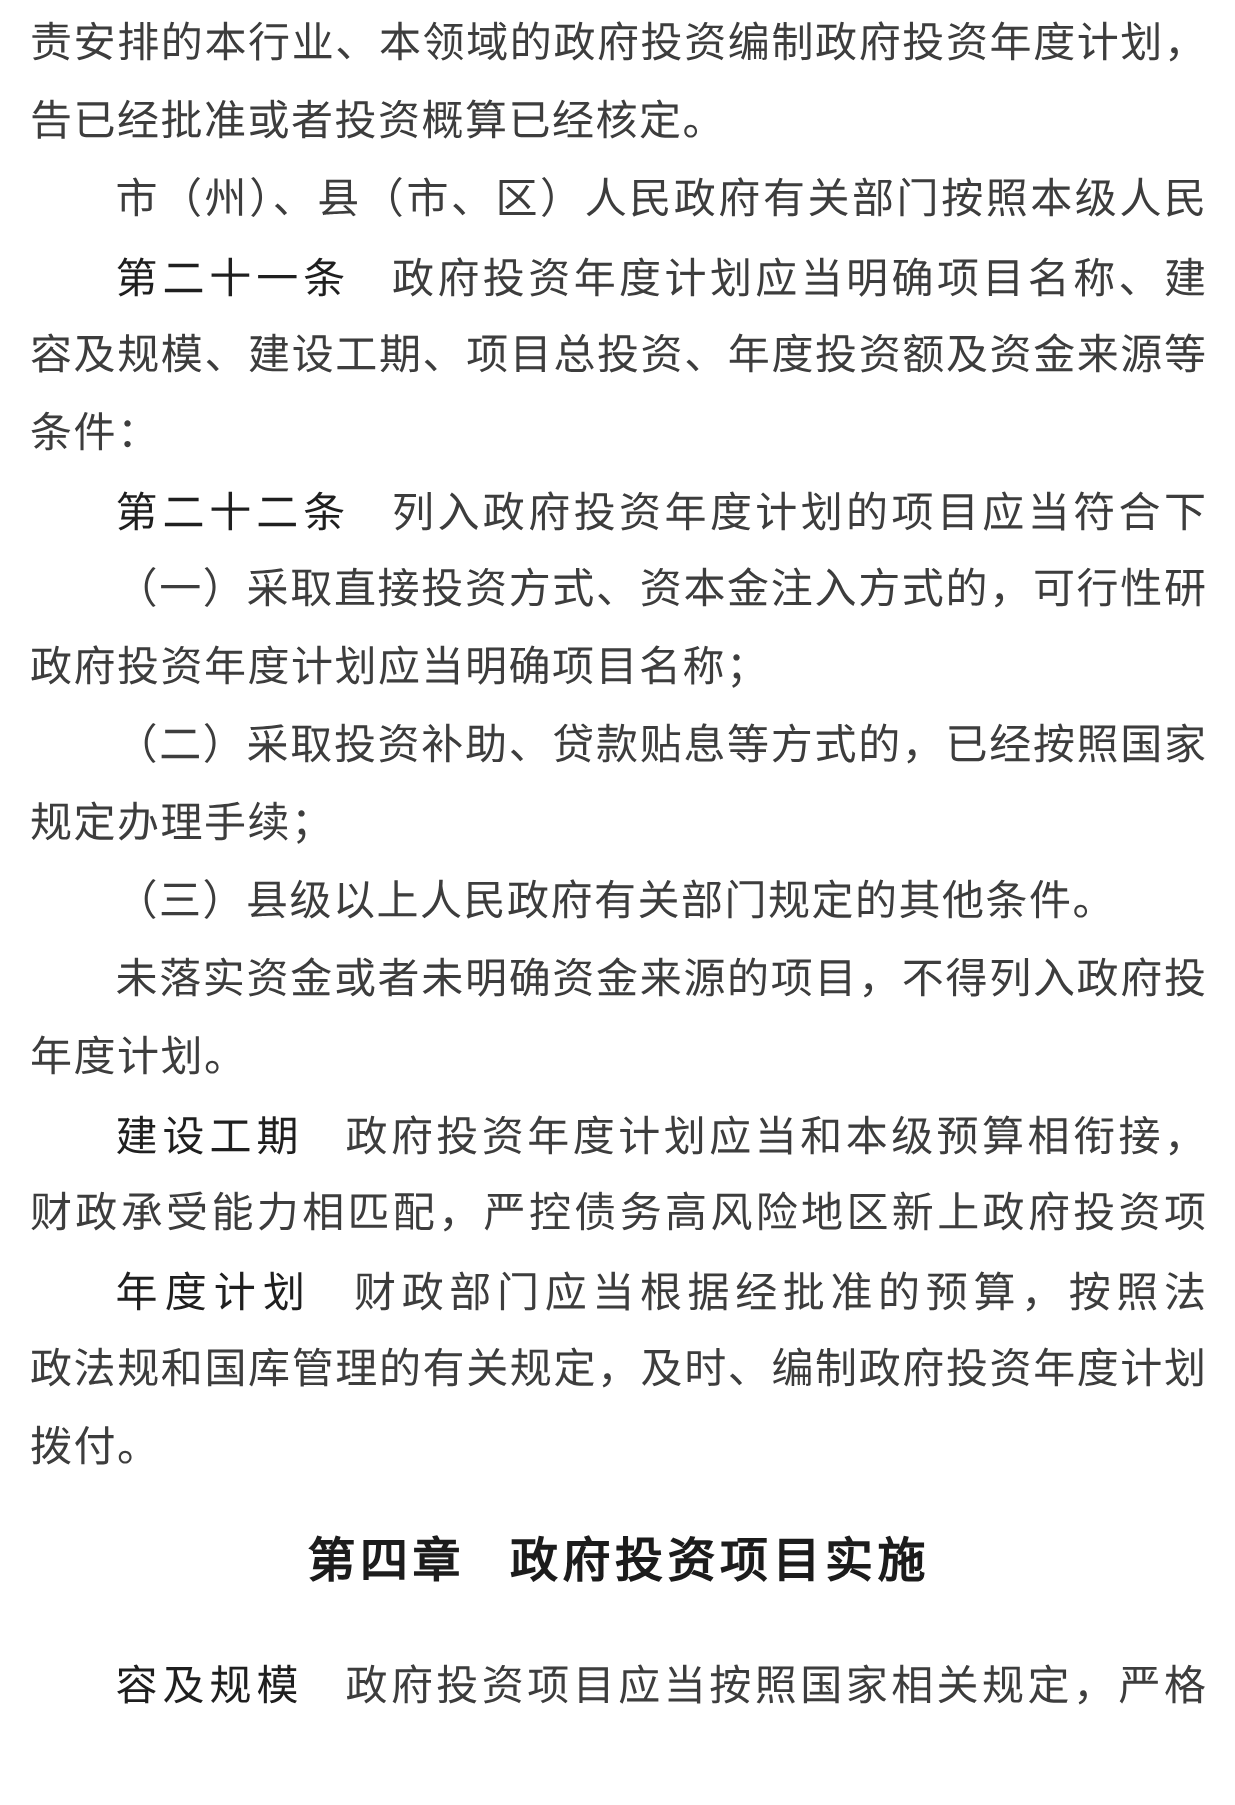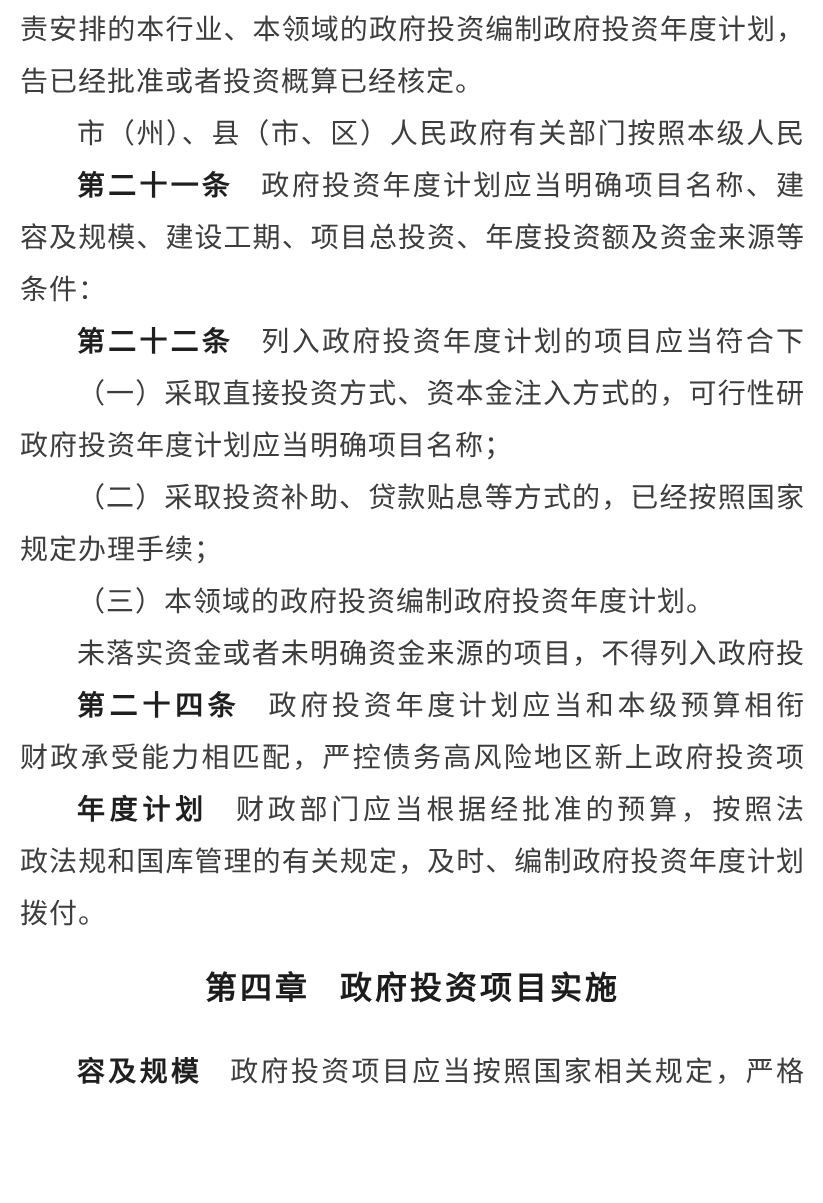--- a/index.html
+++ b/index.html
@@ -32,21 +32,21 @@
     text-align: justify;
     text-align-last: justify;
   }
   
   .line.ind {
     text-indent: 57px;
   }
   
   .term {
     font-family: "Liberation Sans", "DejaVu Sans", sans-serif;
-    font-weight: 700;
+    font-weight: 400;
     color: #1f1f1f;
     letter-spacing: 2px;
     margin-right: 28px;
   }
   .chapter {
     height: 52px;
     line-height: 52px;
     margin-top: 22px;
     margin-bottom: 32px;
     text-align: center;
@@ -75,25 +75,26 @@
 
   <div class="line"><span>条件：</span></div>
   <div class="line j ind"><span class="term">第二十二条</span><span>列入政府投资年度计划的项目应当符合下列</span></div>
 
   <div class="line j ind"><span>（一）采取直接投资方式、资本金注入方式的，可行性研究报</span></div>
   <div class="line"><span>政府投资年度计划应当明确项目名称；</span></div>
 
   <div class="line j ind"><span>（二）采取投资补助、贷款贴息等方式的，已经按照国家有关</span></div>
   <div class="line"><span>规定办理手续；</span></div>
 
-  <div class="line ind"><span>（三）本领域的政府投资编制政府投资年度计划。</span></div>
+  <div class="line ind"><span>（三）县级以上人民政府有关部门规定的其他条件。</span></div>
 
   <div class="line j ind"><span>未落实资金或者未明确资金来源的项目，不得列入政府投资</span></div>
+  <div class="line"><span>年度计划。</span></div>
 
-  <div class="line j ind"><span class="term">第二十四条</span><span>政府投资年度计划应当和本级预算相衔接，与</span></div>
+  <div class="line j ind"><span class="term">建设工期</span><span>政府投资年度计划应当和本级预算相衔接，与</span></div>
   <div class="line j"><span>财政承受能力相匹配，严控债务高风险地区新上政府投资项目。</span></div>
 
   <div class="line j ind"><span class="term">年度计划</span><span>财政部门应当根据经批准的预算，按照法律、行</span></div>
   <div class="line j"><span>政法规和国库管理的有关规定，及时、编制政府投资年度计划</span></div>
   <div class="line"><span>拨付。</span></div>
 
   <div class="chapter"><span class="chapter-number">第四章</span><span>政府投资项目实施</span></div>
 
   <div class="line j ind"><span class="term">容及规模</span><span>政府投资项目应当按照国家相关规定，严格落</span></div>
 

